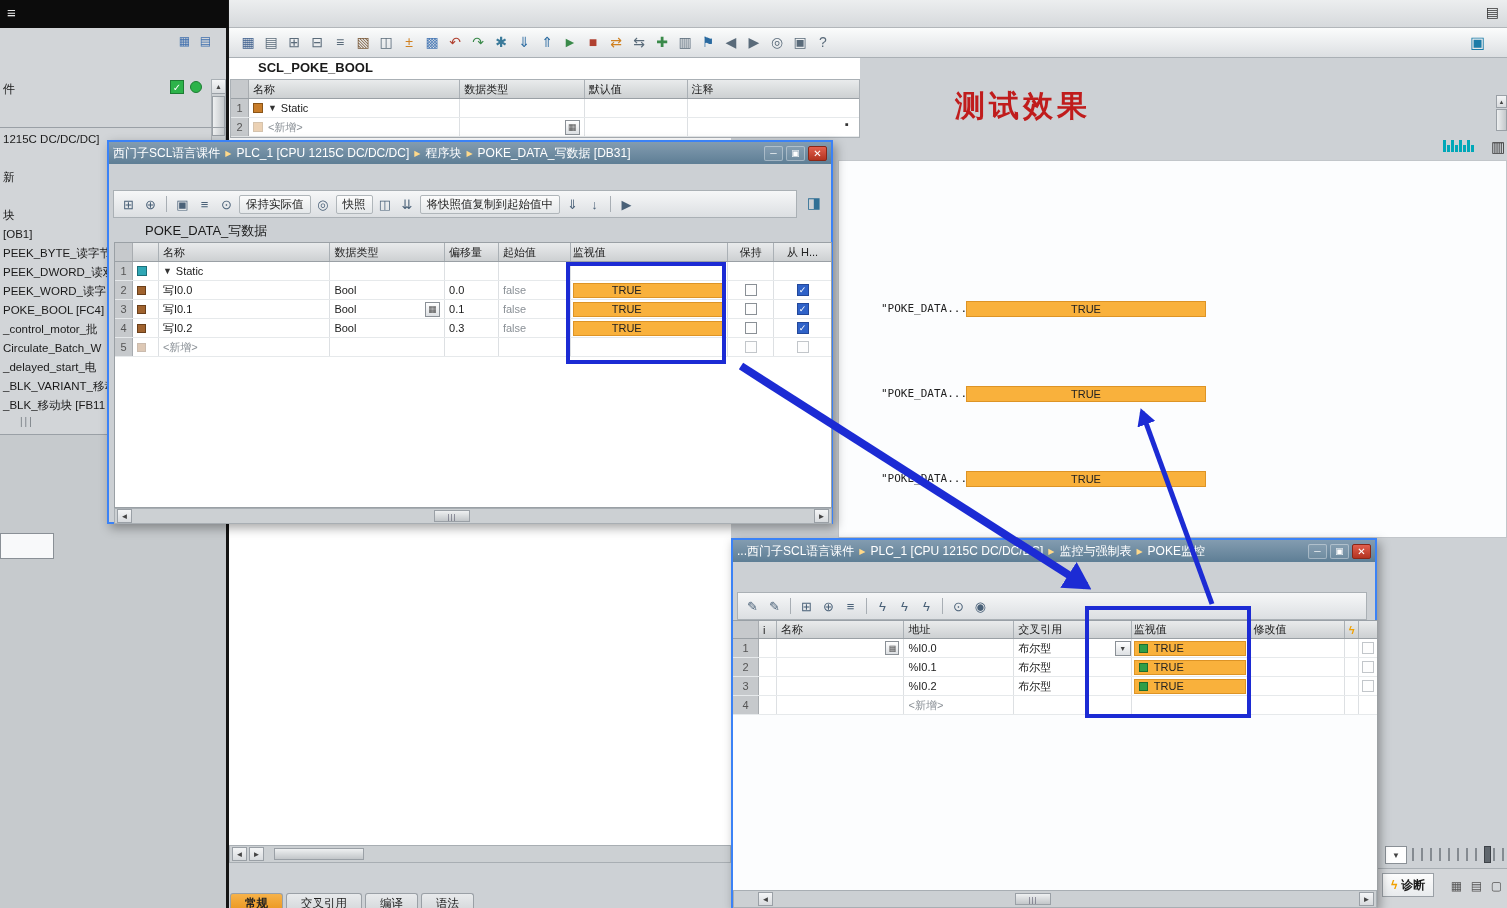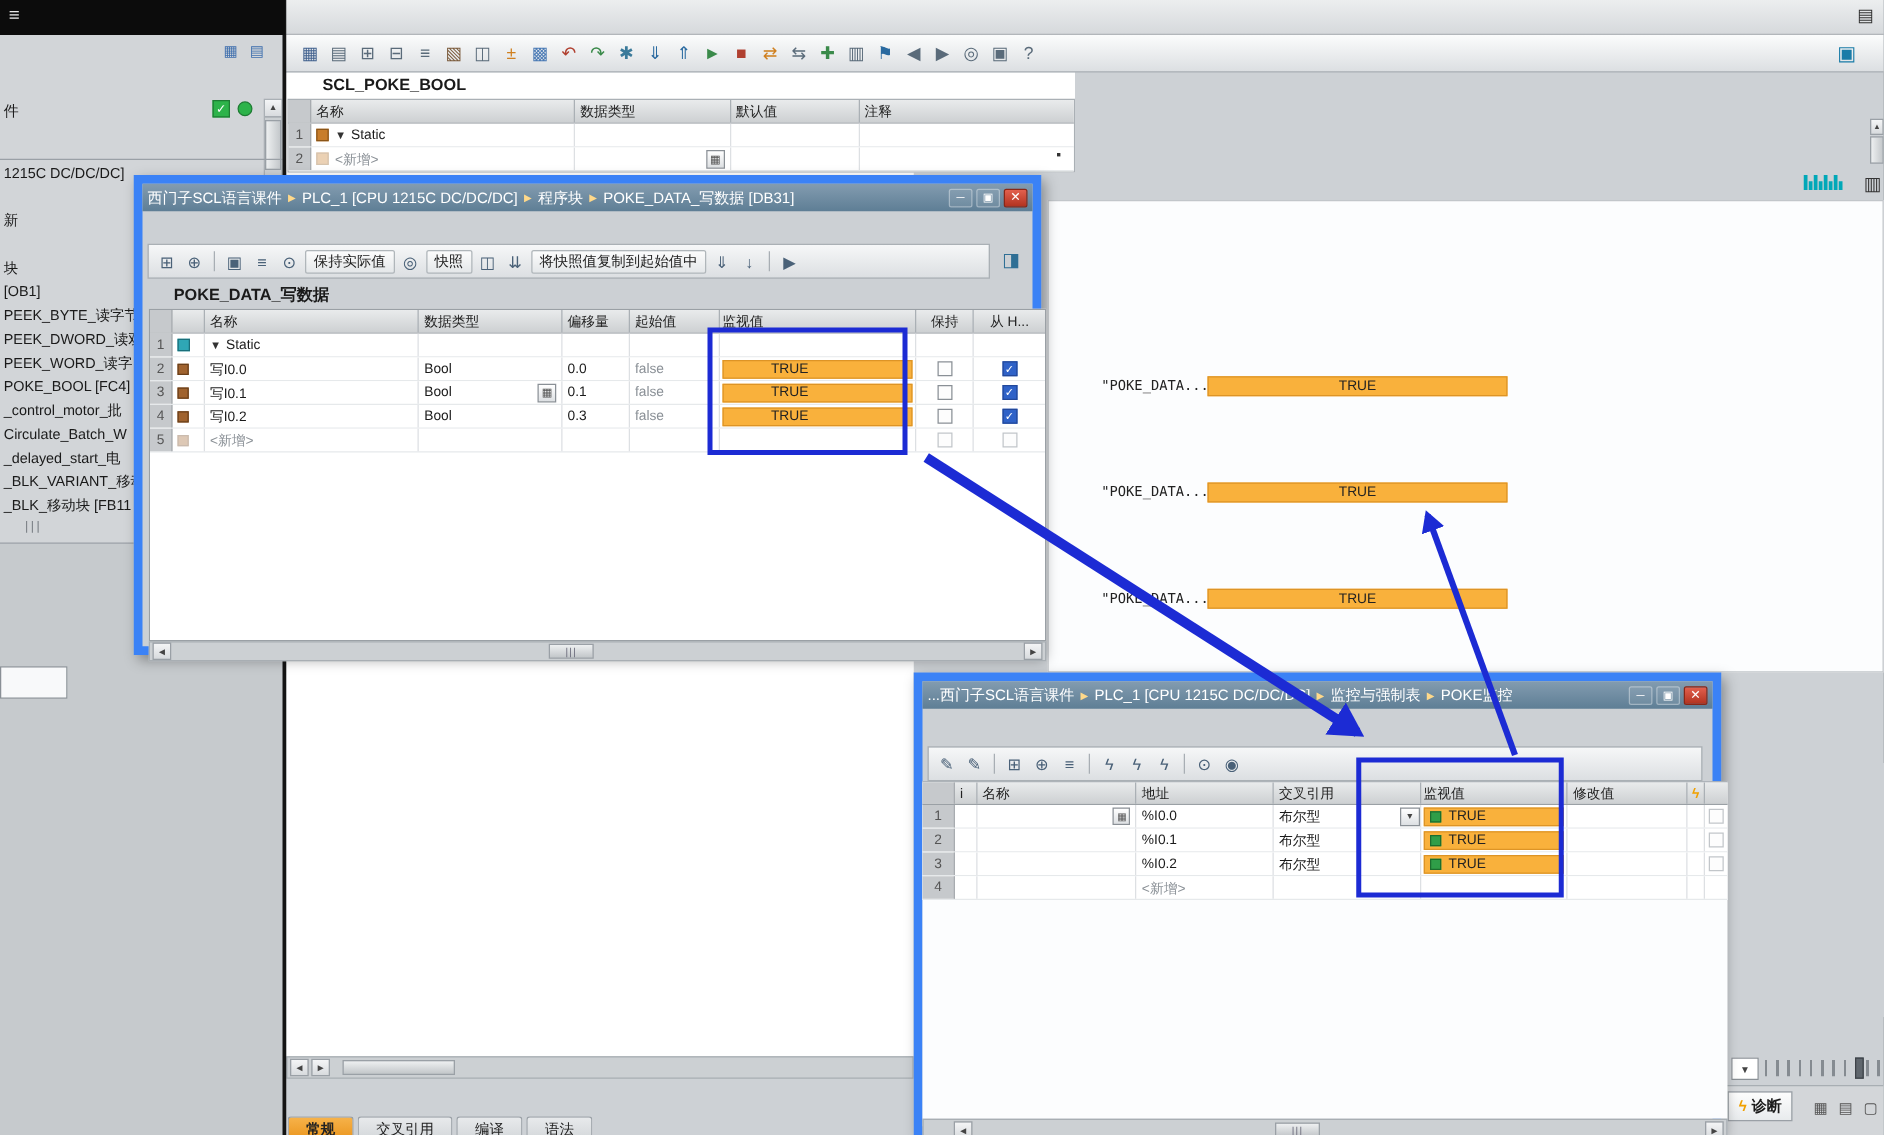--- a/index.html
+++ b/index.html
@@ -84,38 +84,38 @@
     display:flex;align-items:center;justify-content:center;font-size:11px;color:#222}
   .teal-bars{left:1443px;top:140px;display:flex;gap:1px;align-items:flex-end;z-index:2}
   .teal-bars i{display:block;width:3px;background:#00a8b8}
   .layout-ic{left:1491px;top:138px;font-size:15px;color:#333;z-index:2}
   .rscroll{left:1496px;top:95px;width:11px;z-index:2}
   .rscroll .up{width:11px;height:13px;background:linear-gradient(#f4f5f6,#d8dbde);border:1px solid #9aa0a6;
     display:flex;align-items:center;justify-content:center;font-size:6px;color:#444}
   .rscroll .thumb{width:11px;height:22px;background:linear-gradient(90deg,#eef0f1,#c4c8cb);border:1px solid #9aa0a6;margin-top:1px}
 
   
-  .window{position:absolute;background:#ccd0d4;border:7px solid #3b82f6;box-shadow:3px 4px 10px rgba(0,0,0,.35)}
+  .window{position:absolute;background:#ccd0d4;border:2px solid #3b82f6;box-shadow:3px 4px 10px rgba(0,0,0,.35)}
   .titlebar{position:absolute;left:0;top:0;right:0;height:22px;background:linear-gradient(#839cb0,#5e7e95);
     display:flex;align-items:center;padding:0 4px;color:#fff;font-size:12px;overflow:hidden}
   .crumbs{display:flex;align-items:center;gap:5px;white-space:nowrap;flex:1;overflow:hidden}
   .tproj,.tseg{color:#fff}
   .tarr{font-size:8px;color:#ffd98a}
   .wctrl{display:flex;gap:3px;margin-left:6px;flex:0 0 auto}
   .wc-btn{width:19px;height:15px;display:flex;align-items:center;justify-content:center;color:#fff;font-size:9px;
     border:1px solid rgba(255,255,255,.35);border-radius:2px;background:rgba(255,255,255,.08)}
   .wc-btn.close{background:linear-gradient(#e2604e,#b23320);border-color:#8a2616;font-size:10px}
   .wtoolbar{position:absolute;height:28px;display:flex;align-items:center;gap:3px;padding:0 5px;
     background:linear-gradient(#f6f7f8,#dcdfe2);border:1px solid #aab0b5}
   .wic{width:19px;height:19px;display:inline-flex;align-items:center;justify-content:center;font-size:13px;color:#4a6178;flex:0 0 auto}
   .wbtn{height:19px;display:inline-flex;align-items:center;padding:0 6px;font-size:11.5px;color:#222;
     border:1px solid #b0b6ba;background:linear-gradient(#fcfcfc,#e4e7e9);border-radius:2px;white-space:nowrap;flex:0 0 auto}
   .wsep{width:1px;height:16px;background:#a8aeb4;margin:0 3px;flex:0 0 auto}
   .detail-ic{position:absolute;right:10px;top:52px;font-size:15px;color:#2f6f95}
-  .blockname{position:absolute;left:25px;top:80px;font-weight:bold;font-size:13px}
+  .blockname{position:absolute;left:36px;top:80px;font-weight:normal;font-size:13px}
 
   
   .db-white{position:absolute;left:5px;top:100px;width:718px;height:266px;background:#fff;border:1px solid #9aa0a5}
   .db-hrow,.db-row{display:flex;height:19px;font-size:11px}
   .db-hrow{background:linear-gradient(#e9ebec,#cdd0d2);border-bottom:1px solid #9aa0a5}
   .db-row{border-bottom:1px solid #e6e9eb;background:#fff}
   .c-num{width:18px;justify-content:center;background:#c6c9cc;border-right:1px solid #a8acb0;color:#555;padding:0}
   .c-icon{width:26px}.c-name{width:172px}.c-type{width:115px}.c-off{width:54px}.c-start{width:72px}
   .c-mon{width:158px;padding:0 2px}.c-keep{width:46px;justify-content:center}.c-hmi{width:57px;justify-content:center;border-right:none}
   .ic-static{width:10px;height:10px;background:#2fa7b5;border:1px solid #1a6f7a;display:inline-block}
@@ -283,20 +283,21 @@
     <div class="sc-btn">►</div>
     <div class="sc-thumb" style="width:90px;margin-left:8px"></div>
   </div>
   <div id="bottom-tabs">
       <div class="btab active">常规</div>
       <div class="btab">交叉引用</div>
       <div class="btab">编译</div>
       <div class="btab">语法</div>
     </div>
 
+  <div class="abs anno">测试效果</div>
   <div class="abs teal-bars">
     <i style="height:12px"></i>
       <i style="height:7px"></i>
       <i style="height:12px"></i>
       <i style="height:7px"></i>
     <i style="height:12px"></i>
       <i style="height:7px"></i>
       <i style="height:12px"></i>
       <i style="height:7px"></i>
   </div>

